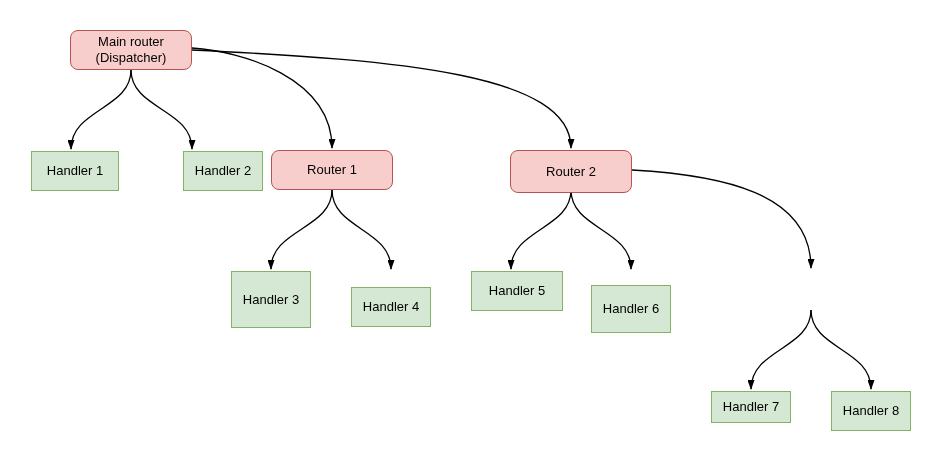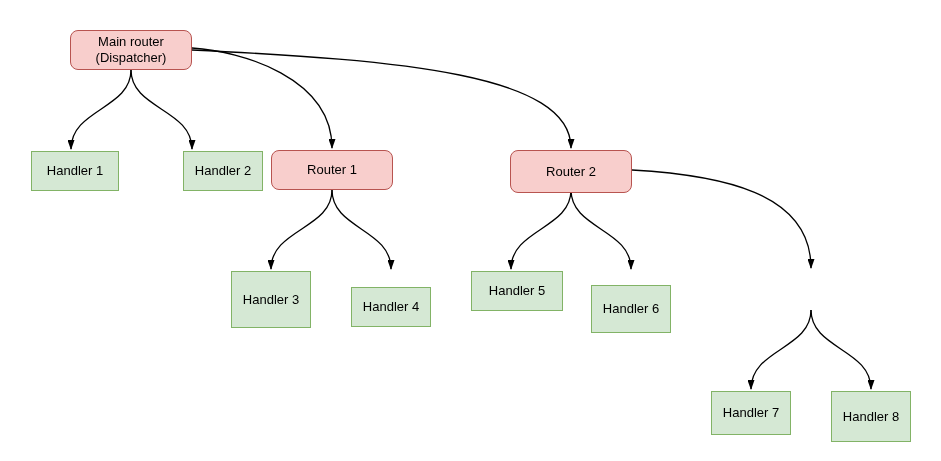--- a/index.html
+++ b/index.html
@@ -97,20 +97,20 @@
   </div>
   <div class="node handler" style="left: 351px; top: 271px; width: 80px; height: 40px; margin-top: 16px;">
     <span>Handler 4</span>
   </div>
   <div class="node handler" style="left: 471px; top: 271px; width: 92px; height: 40px;">
     <span>Handler 5</span>
   </div>
   <div class="node handler" style="left: 591px; top: 285px; width: 80px; height: 48px;">
     <span>Handler 6</span>
   </div>
-  <div class="node handler" style="left: 711px; top: 391px; width: 80px; height: 44px;">
+  <div class="node handler" style="left: 711px; top: 391px; width: 80px; height: 32px;">
     <span>Handler 7</span>
   </div>
-  <div class="node handler" style="left: 831px; top: 391px; width: 80px; height: 51px;">
+  <div class="node handler" style="left: 831px; top: 391px; width: 80px; height: 40px;">
     <span>Handler 8</span>
   </div>
 
 </div>
 
 </body></html>

